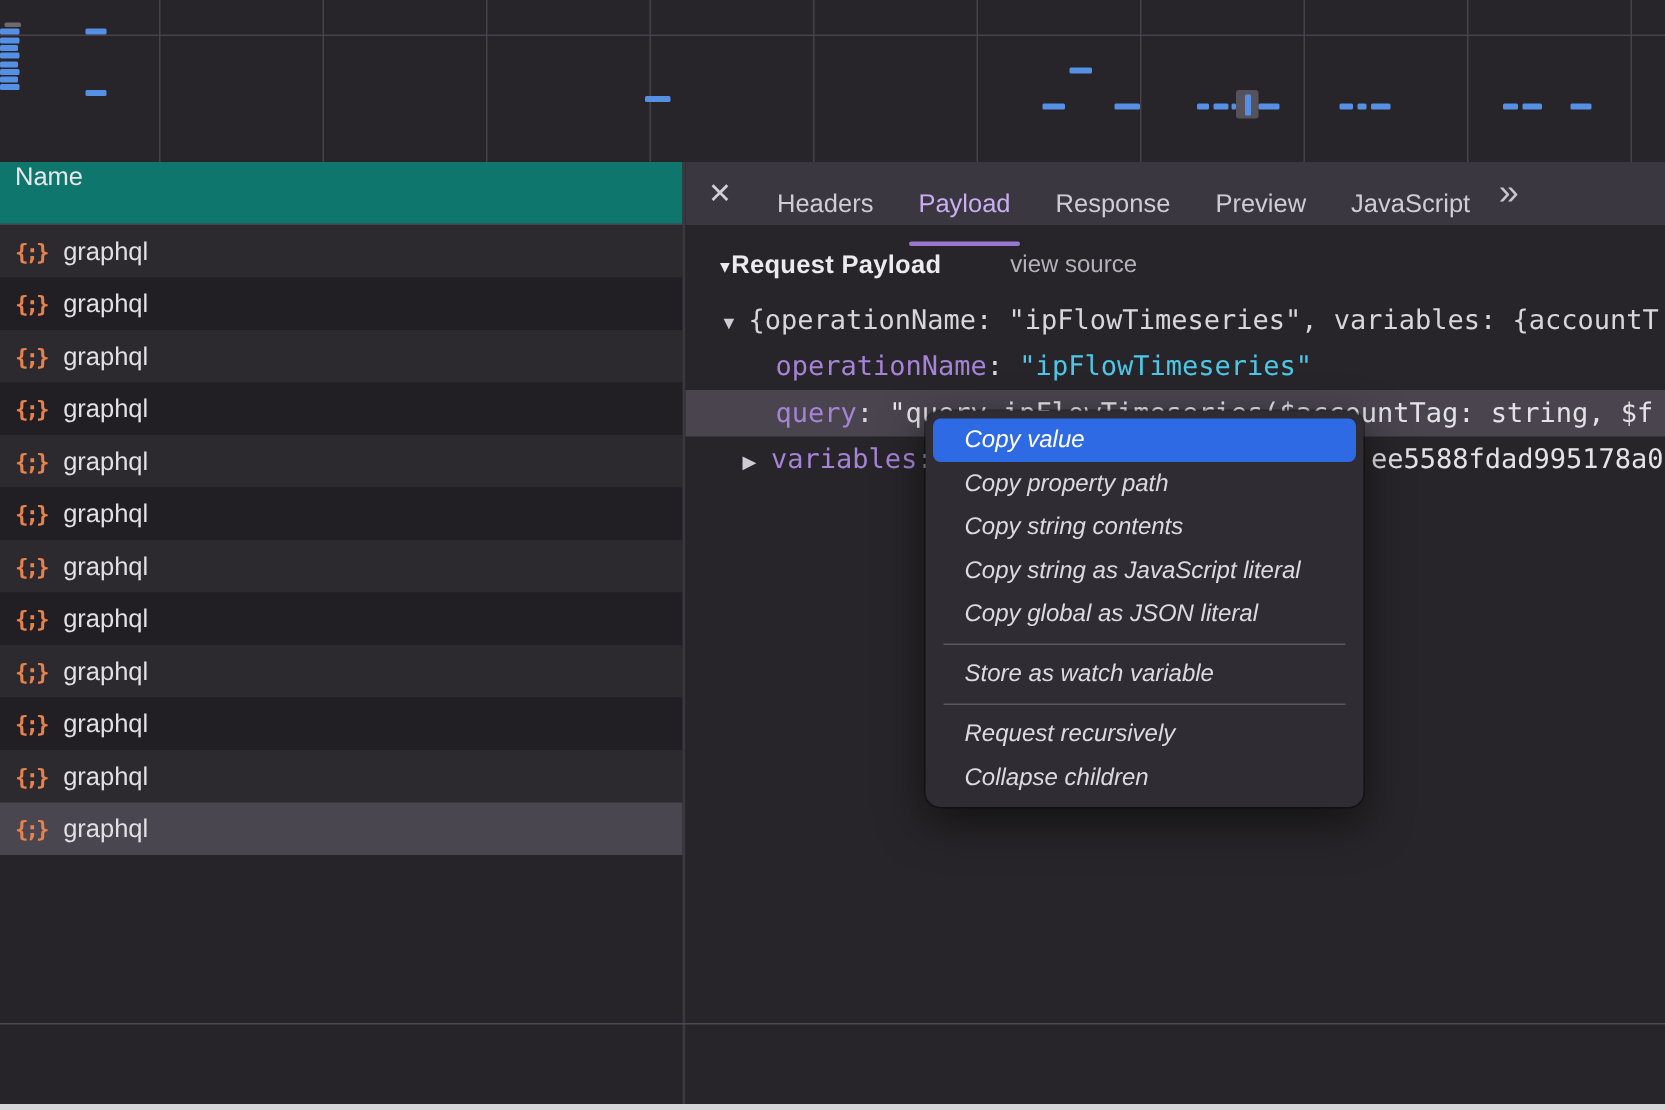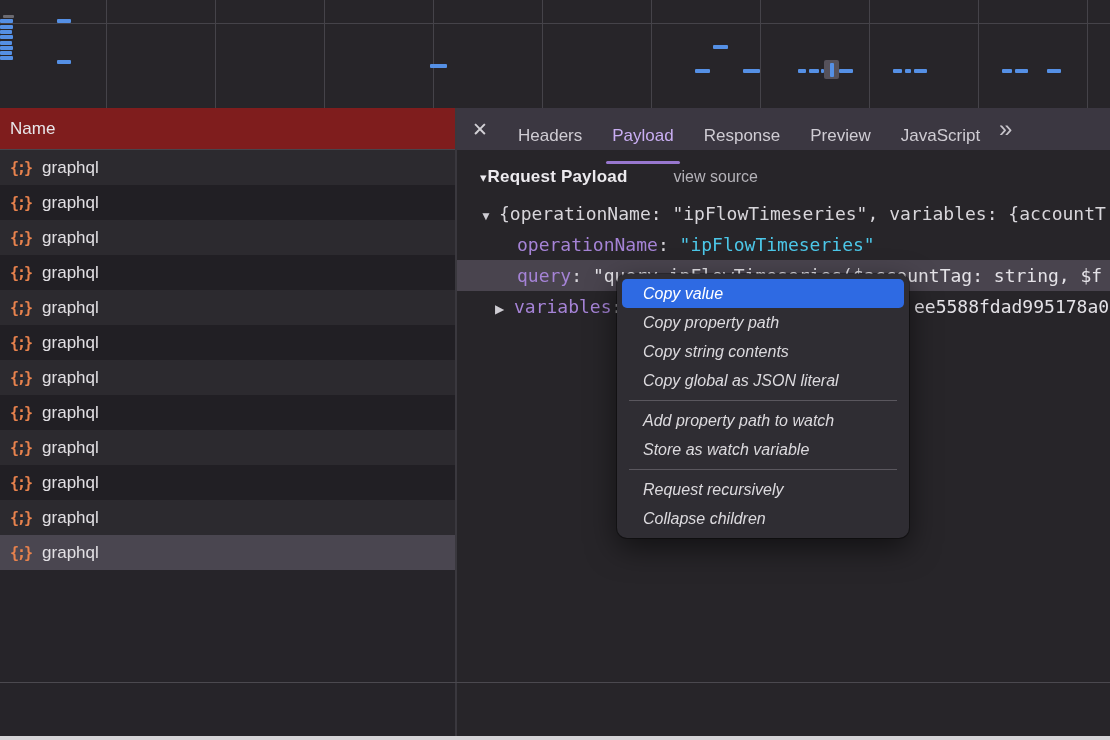--- a/index.html
+++ b/index.html
@@ -15,22 +15,22 @@
   .ov-marker-box{position:absolute;background:#56525b;border-radius:2px;}
 
   
   .v-divider{position:absolute;top:108px;bottom:0;left:455px;width:2px;background:#3a383e;}
   .left-pane{position:absolute;top:108px;left:0;width:455px;bottom:0;background:#262429;}
   .right-pane{position:absolute;top:108px;left:457px;width:653px;bottom:0;background:#272529;}
   .footer-line{position:absolute;left:0;width:1110px;top:682px;height:1px;background:#4b494f;z-index:3;}
   .bottom-edge{position:absolute;left:0;width:1110px;bottom:0;height:4px;background:#d6d5d8;z-index:6;}
 
   
-  .name-header{height:42px;background:#7f1d1d;border-bottom:1px solid #47454c;display:flex;
-               align-items:center;padding-left:10px;font-size:17px;color:#e8e7ea;box-sizing:border-box;}
+  .name-header{height:42px;background:#0f766e;border-bottom:1px solid #47454c;display:flex;
+               align-items:flex-start;padding-left:10px;font-size:17px;color:#e8e7ea;box-sizing:border-box;}
   .req-row{height:35px;display:flex;align-items:center;padding-left:10px;font-size:17px;gap:9px;}
   .req-row.alt0{background:#2c2a2f;}
   .req-row.alt1{background:#211f24;}
   .req-row.selected{background:#4a4650;}
   .req-icon{color:#e8824d;font-family:"DejaVu Sans Mono",monospace;font-size:15px;
             font-weight:bold;letter-spacing:-2px;padding-right:2px;}
   .req-label{color:#e2e0e4;}
 
   
   .tabbar{height:42px;background:#3b3741;display:flex;align-items:center;font-size:17px;color:#cfccd3;}
@@ -202,22 +202,22 @@
     </div>
   </div>
 
   <div class="footer-line"></div>
   <div class="bottom-edge"></div>
 
   <div class="menu" id="context-menu">
       <div class="menu-item highlighted">Copy value</div>
       <div class="menu-item">Copy property path</div>
       <div class="menu-item">Copy string contents</div>
+      <div class="menu-item">Copy string as JavaScript literal</div>
       <div class="menu-item">Copy global as JSON literal</div>
       <div class="menu-sep"></div>
-      <div class="menu-item">Add property path to watch</div>
       <div class="menu-item">Store as watch variable</div>
       <div class="menu-sep"></div>
       <div class="menu-item">Request recursively</div>
       <div class="menu-item">Collapse children</div>
     </div>
 
 </div>
 
 </body></html>

